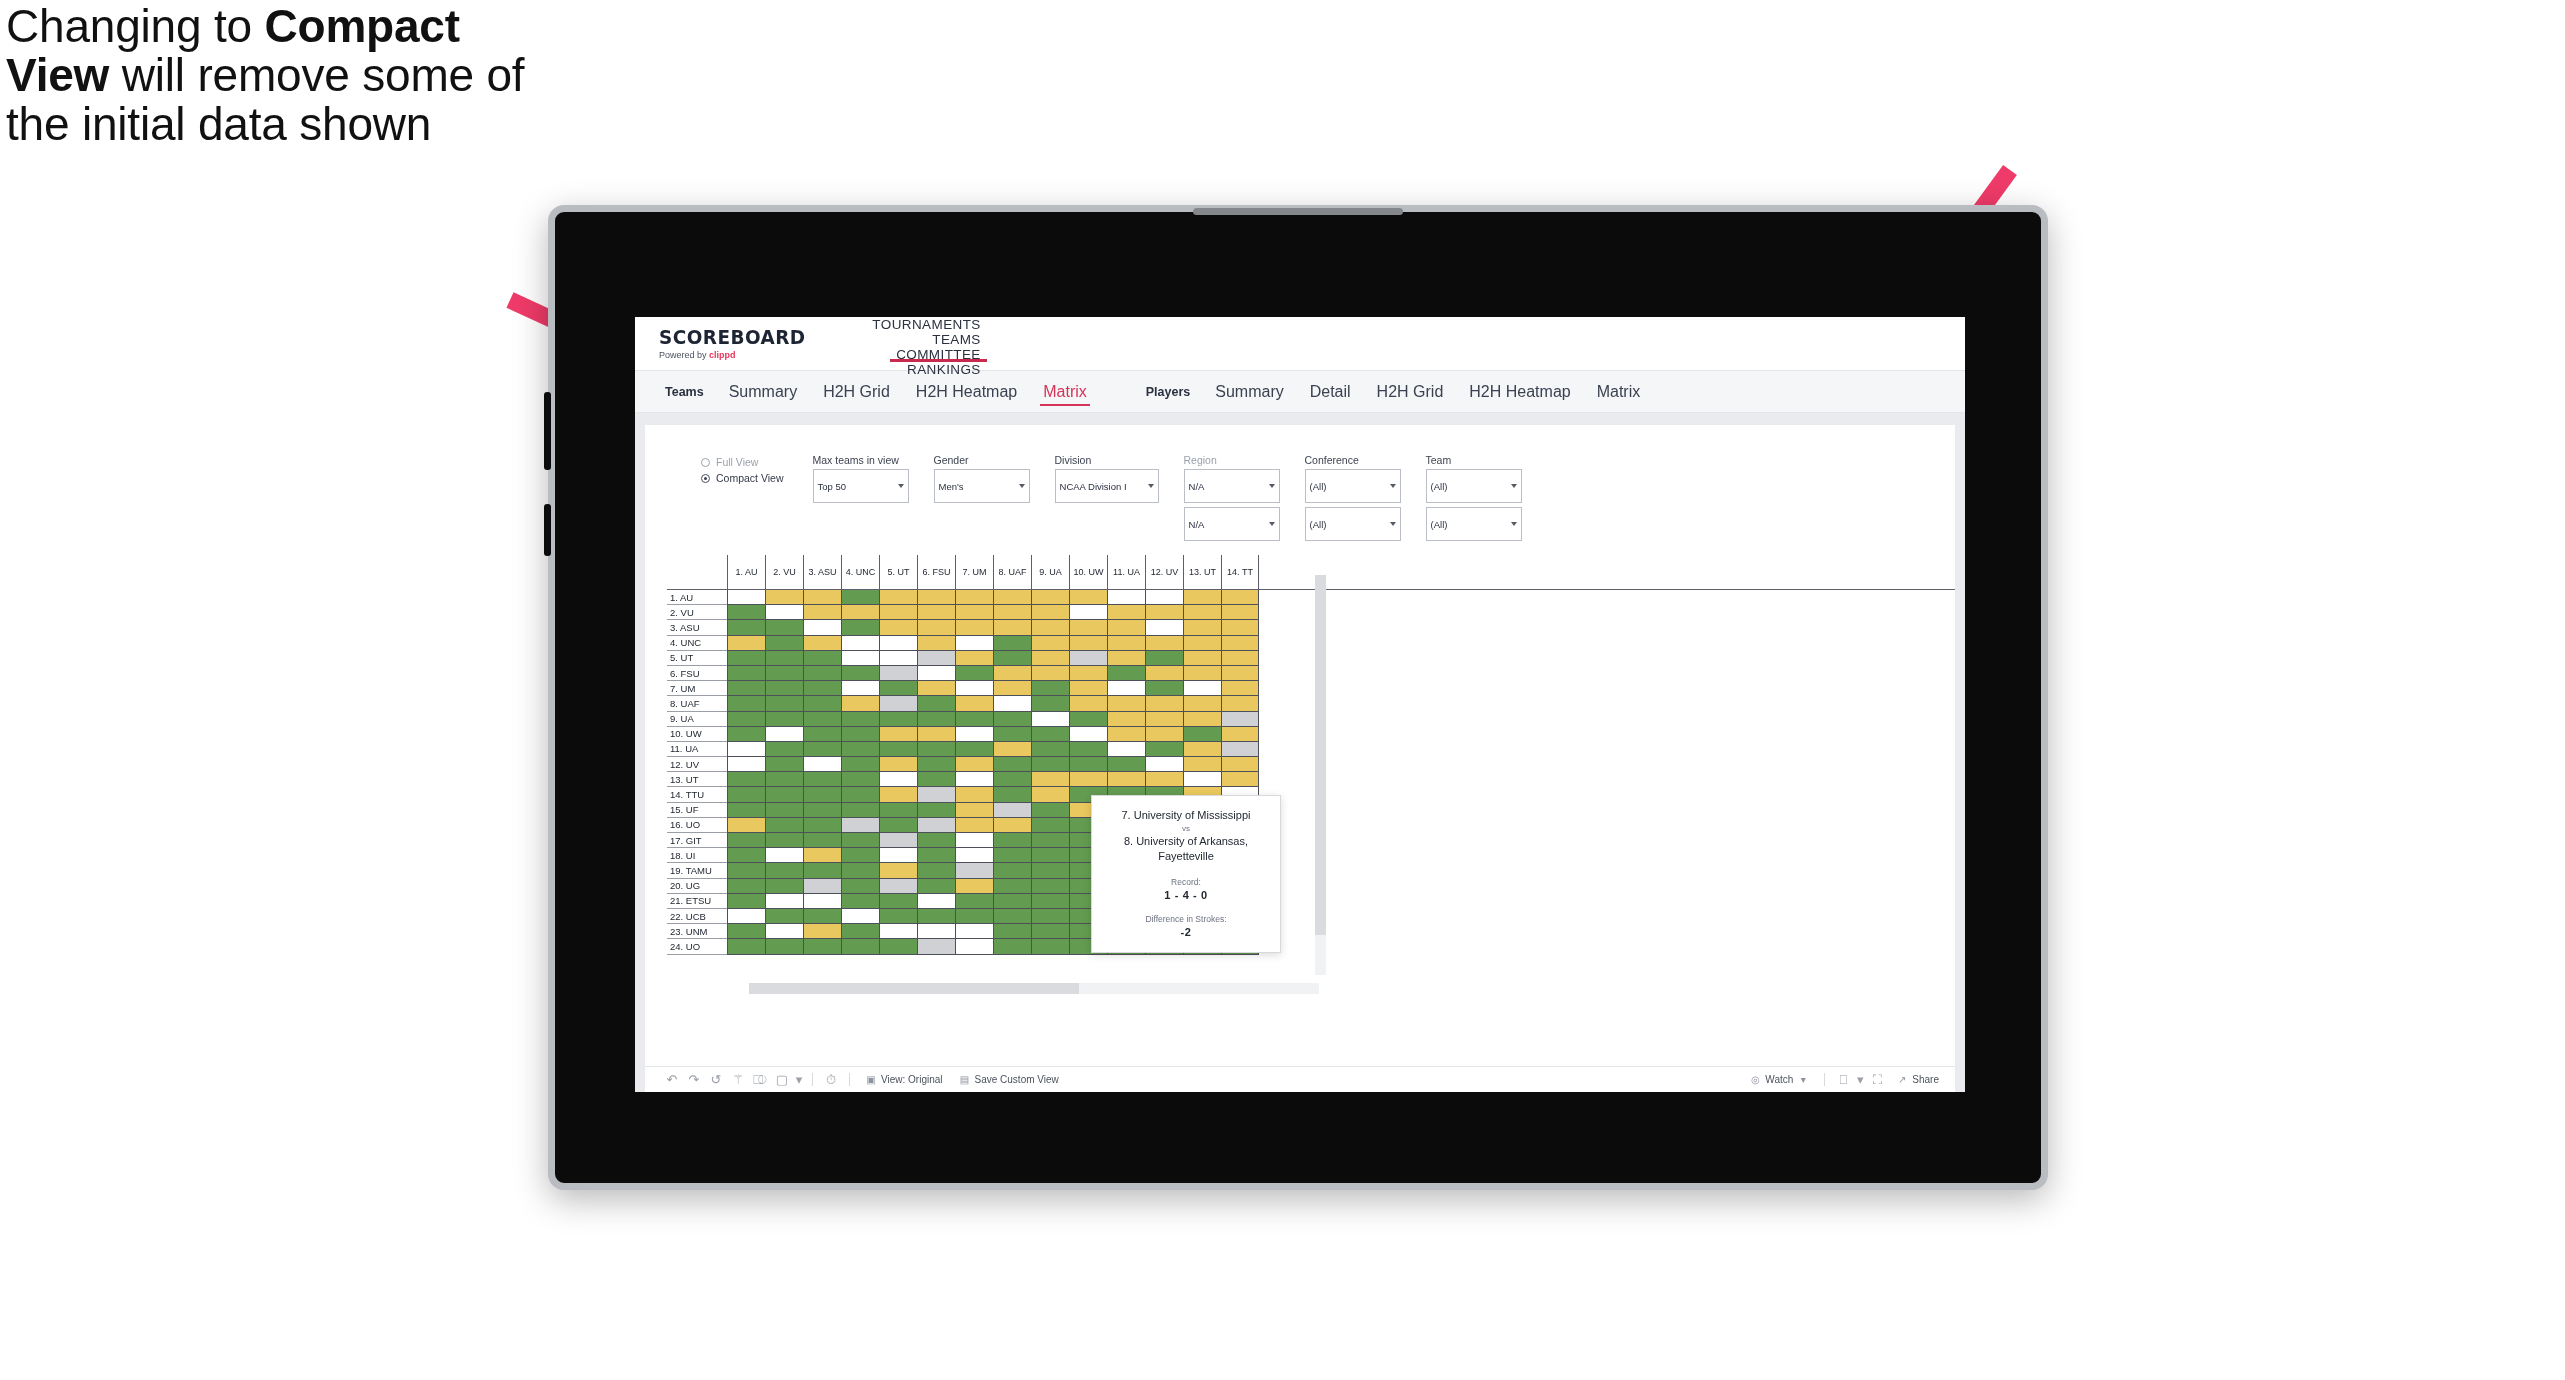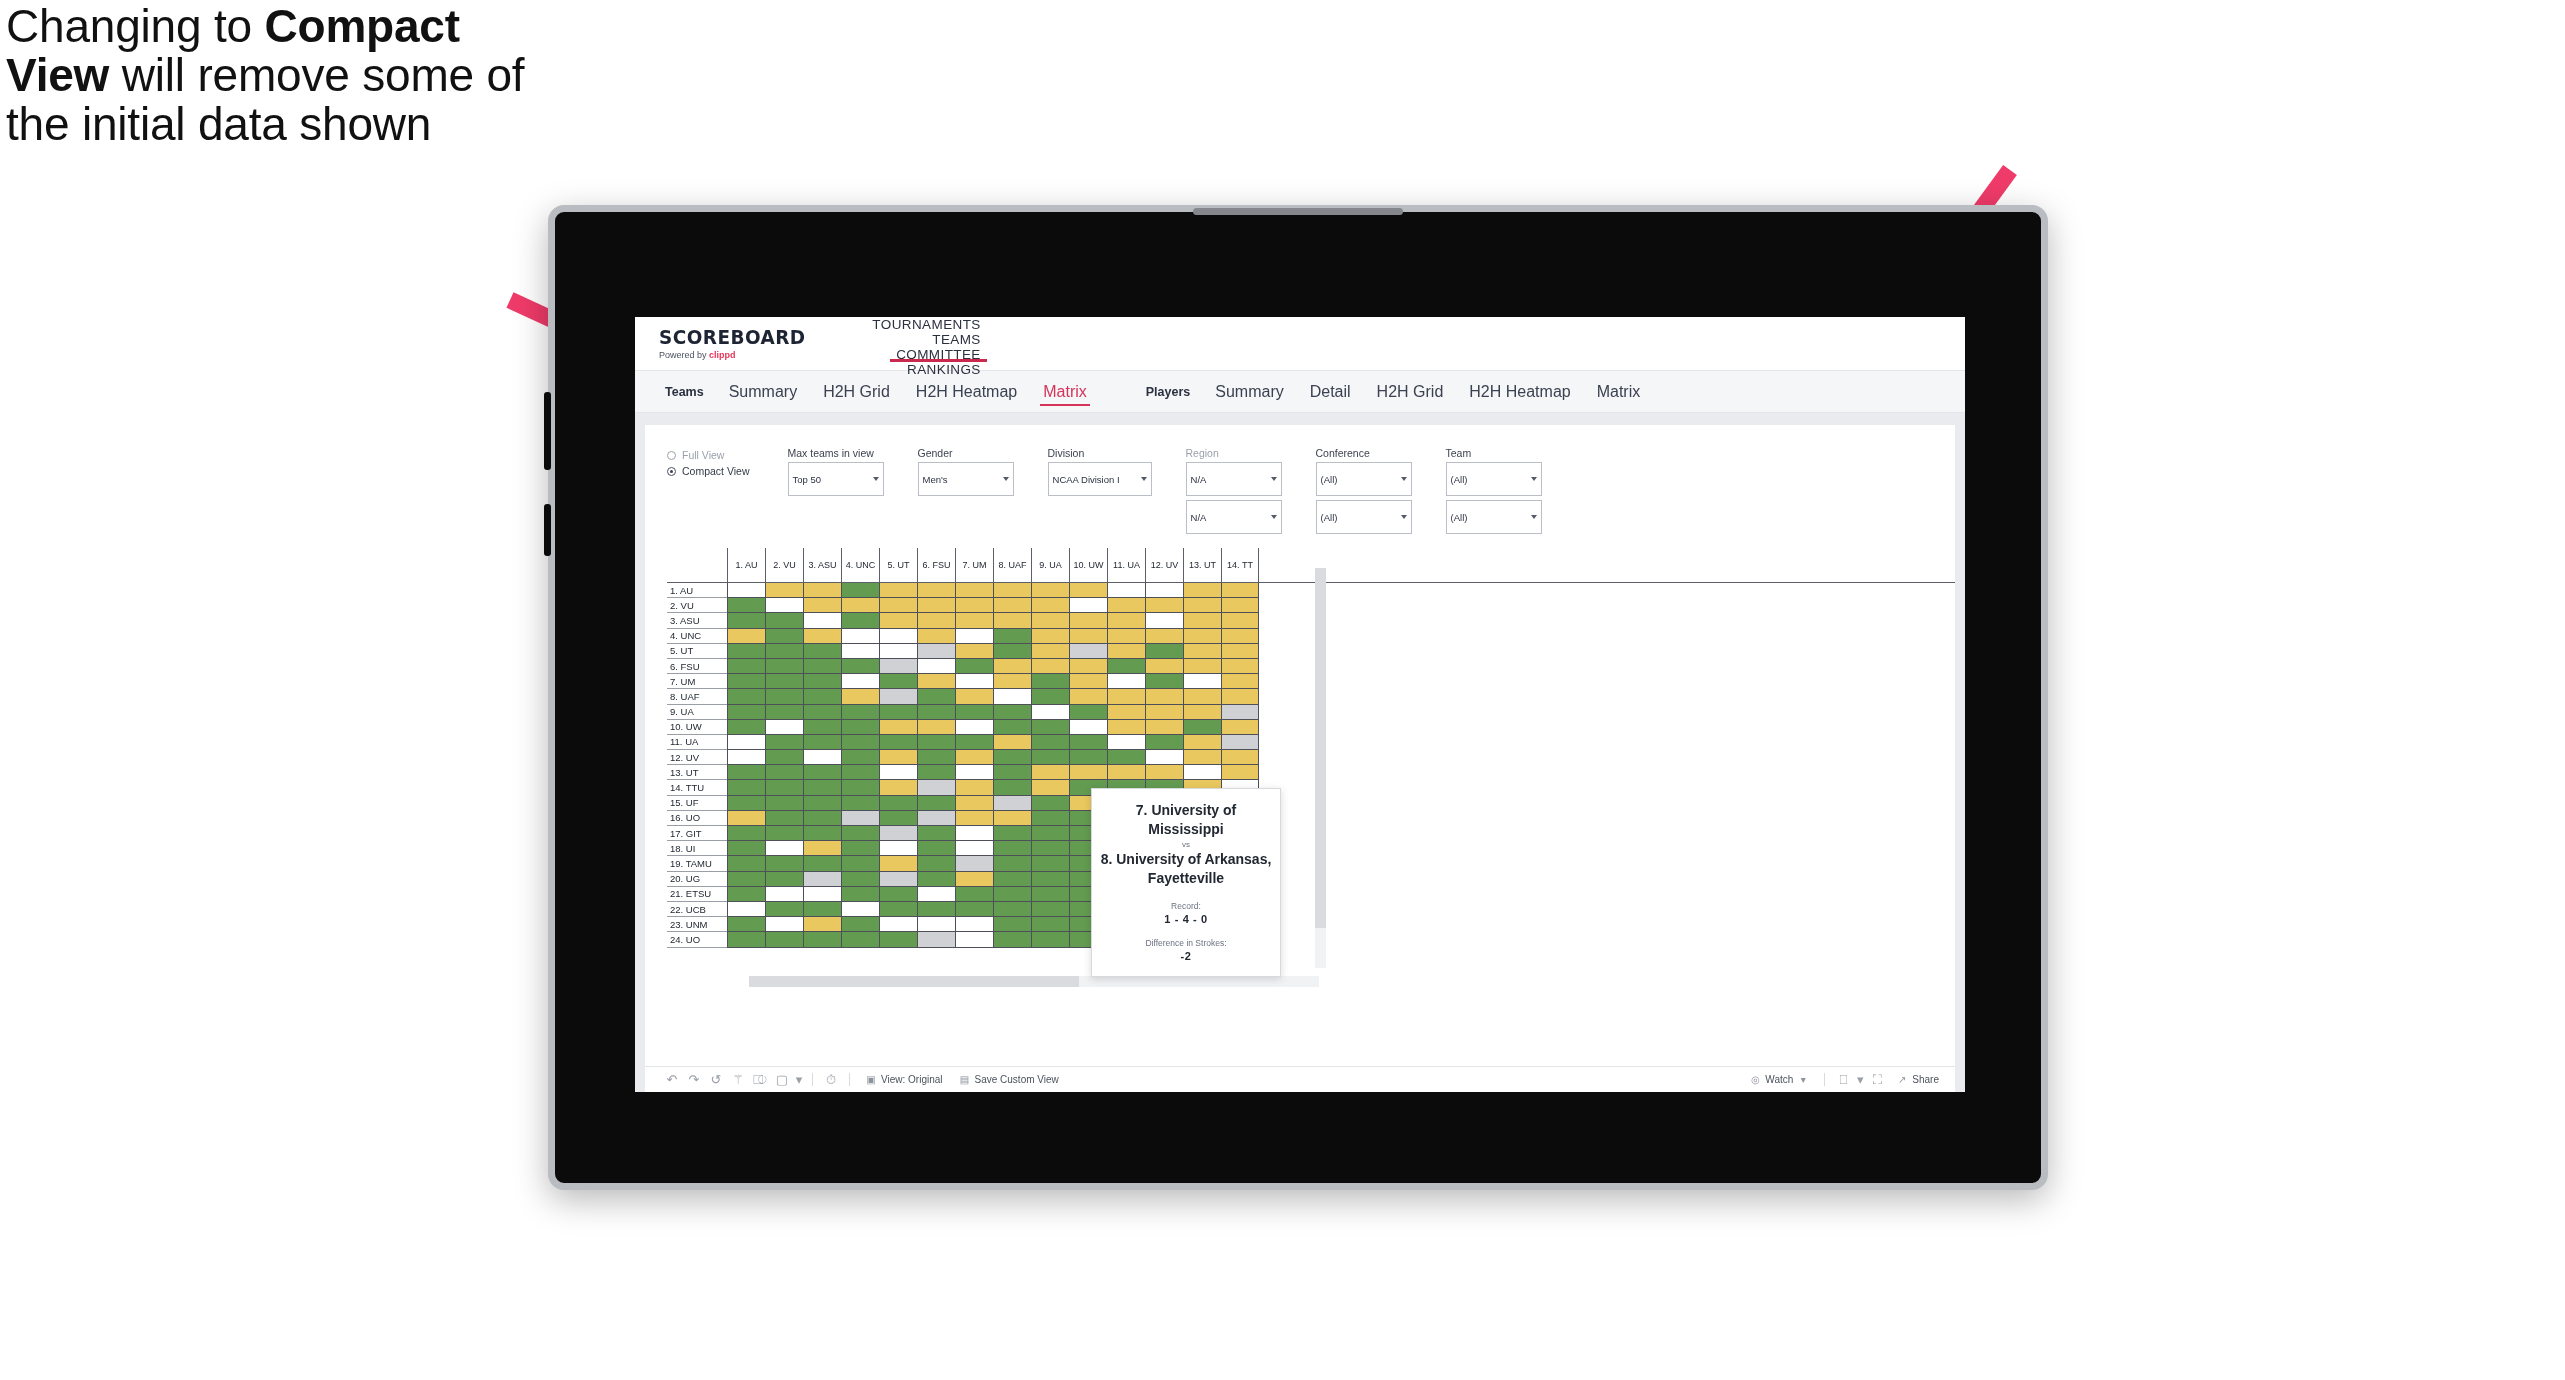--- a/index.html
+++ b/index.html
@@ -98,21 +98,21 @@
     content: ""; position: absolute; left: 10px; right: 10px; bottom: 7px;
     height: 2px; background: #d6335a;
   }
   .sub-gap { width: 34px; }
 
   
   .vizwrap { position: relative; height: 679px; background: #e9ebef; padding: 12px 10px 0 10px; }
   .vizcard { background: #ffffff; height: 667px; position: relative; }
 
   
-  .filters { display: flex; align-items: flex-start; padding: 22px 0 0 22px; gap: 16px; }
+  .filters { display: flex; align-items: flex-start; padding: 29px 0 0 22px; gap: 7px; margin-left: 34px; }
   .fgroup { margin-right: 18px; }
   .fcap { font-size: 10.5px; color: #3c4250; margin-bottom: 3px; white-space: nowrap; }
   .fcap.muted { color: #9ba1ac; }
   .sel {
     width: 96px; height: 34px; border: 1px solid #b9bec7; background: #ffffff;
     font-size: 9.5px; color: #2b3140; display: flex; align-items: center;
     padding-left: 4px; position: relative; margin-bottom: 4px; cursor: pointer;
   }
   .sel.w-wide { width: 104px; }
   .sel .caret {
@@ -172,21 +172,21 @@
   }
   .vscroll .thumb { width: 11px; height: 360px; background: #d9dbde; }
 
   
   .tooltip {
     position: absolute; left: 424px; top: 240px; width: 190px;
     background: #ffffff; border: 1px solid #d7d9dd;
     box-shadow: 0 2px 8px rgba(0,0,0,0.15);
     padding: 12px 8px 14px 8px; text-align: center; z-index: 20;
   }
-  .tt-team { font-size: 14px; color: #222832; line-height: 1.35; font-weight: 700; }
+  .tt-team { font-size: 11px; color: #222832; line-height: 1.35; font-weight: 400; }
   .tt-vs { font-size: 8px; color: #6b7280; margin: 1px 0; }
   .tt-cap { font-size: 8.5px; color: #6b7280; margin-top: 13px; }
   .tt-val { font-size: 11px; color: #222832; font-weight: 700; margin-top: 2px; letter-spacing: 0.6px; }
 
   
   .toolbar {
     position: absolute; left: 0; bottom: 0; width: 100%; height: 26px;
     background: #ffffff; border-top: 1px solid #e3e5e8;
     display: flex; align-items: center; padding-left: 16px; gap: 0;
   }

